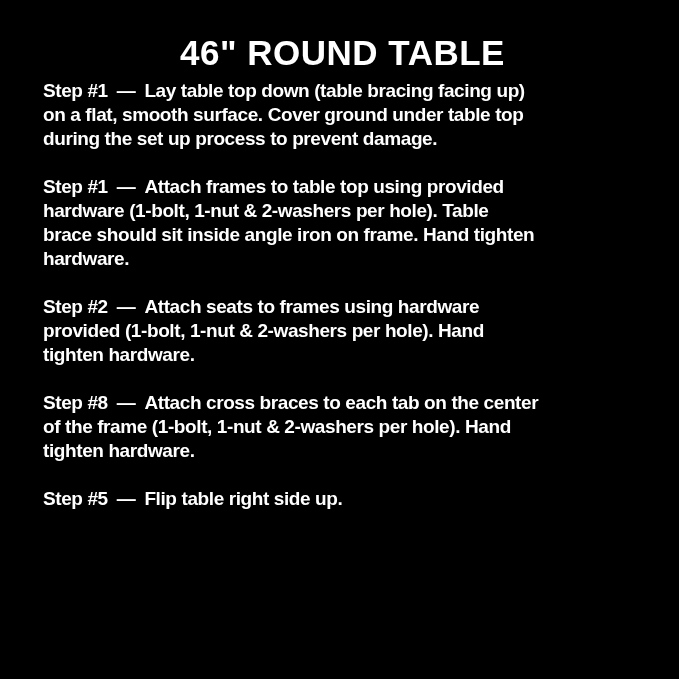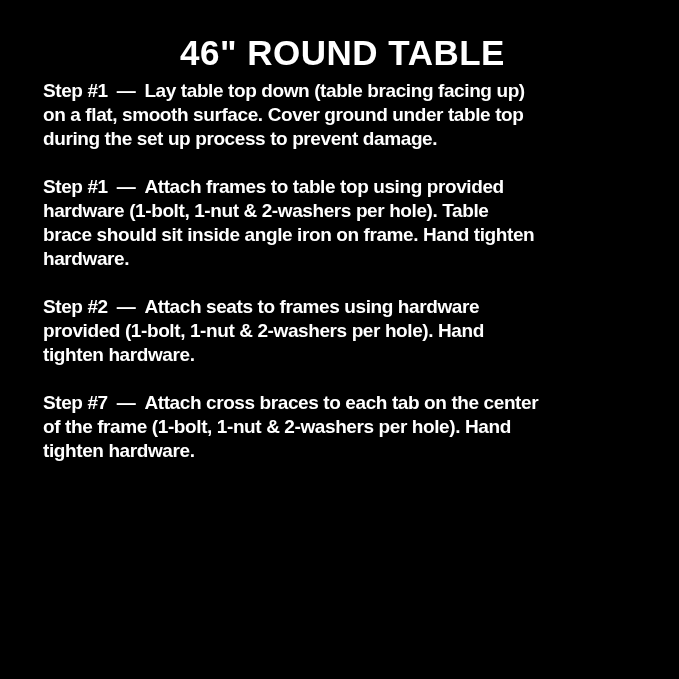--- a/index.html
+++ b/index.html
@@ -69,20 +69,23 @@
 hardware.</span>
   </p>
 
   <p class="step">
     <span class="step-label">Step #2</span><span class="step-dash">—</span><span class="step-text">Attach seats to frames using hardware
 provided (1-bolt, 1-nut &amp; 2-washers per hole). Hand
 tighten hardware.</span>
   </p>
 
   <p class="step">
-    <span class="step-label">Step #7</span><span class="step-dash">—</span><span class="step-text">Attach cross braces to each tab on the center
+    <span class="step-label">Step #8</span><span class="step-dash">—</span><span class="step-text">Attach cross braces to each tab on the center
 of the frame (1-bolt, 1-nut &amp; 2-washers per hole). Hand
 tighten hardware.</span>
   </p>
 
+  <p class="step">
+    <span class="step-label">Step #5</span><span class="step-dash">—</span><span class="step-text">Flip table right side up.</span>
+  </p>
 
 
 </div>
 
 </body></html>

